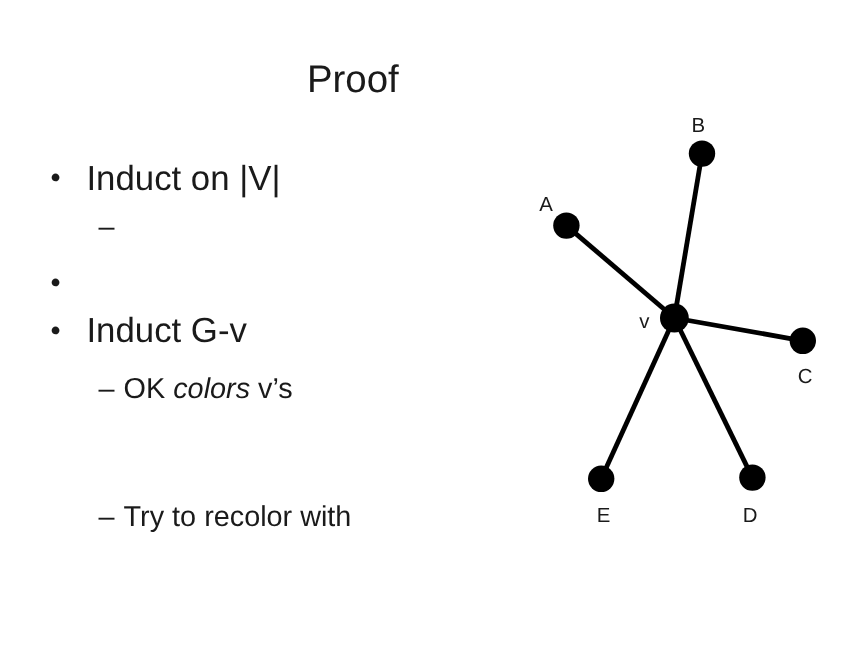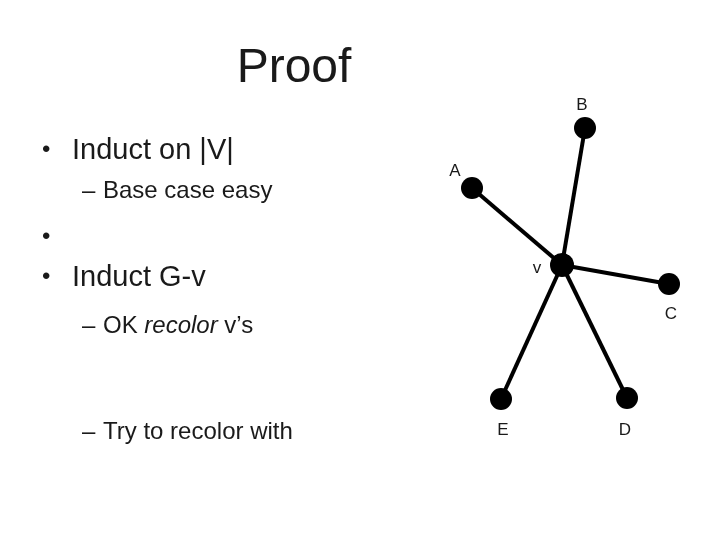--- a/index.html
+++ b/index.html
@@ -16,21 +16,21 @@
     font-family: "Liberation Sans", sans-serif;
     color: #1a1a1a;
   }
   .title {
     position: absolute;
     top: 42px;
     left: 0;
     width: 588px;
     margin: 0;
     text-align: center;
-    font-size: 48px;
+    font-size: 32px;
     font-weight: normal;
     line-height: 48px;
     color: #1a1a1a;
   }
   .bullet {
     position: absolute;
     display: flex;
     align-items: flex-start;
   }
   .bullet .marker {
@@ -84,36 +84,35 @@
 
   <h1 class="title">Proof</h1>
 
   <div class="bullet lvl1" style="top:134px">
     <span class="marker">•</span>
     <span>Induct on |V|</span>
   </div>
 
   <div class="bullet lvl2" style="top:175px">
     <span class="marker">–</span>
-    <span>Base case easy</span>
   </div>
 
   <div class="bullet lvl1" style="top:221px">
     <span class="marker">•</span>
   </div>
 
   <div class="bullet lvl1" style="top:261px">
     <span class="marker">•</span>
     <span>Induct G-v</span>
   </div>
 
   <div class="bullet lvl2 multiline" style="top:307px">
     <span class="marker">–</span>
     <span>
-        <div><span>OK </span><span class="it">recolor</span><span> v’s</span></div>
+        <div><span>OK </span><span class="it">colors</span><span> v’s</span></div>
       </span>
   </div>
 
   <div class="bullet lvl2" style="top:416px">
     <span class="marker">–</span>
     <span>Try to recolor with</span>
   </div>
 
   <svg id="graph-svg" class="graph-svg" viewBox="0 0 310 370">
       <line x1="152" y1="180" x2="62" y2="103" stroke="#000000" stroke-width="4"></line>

